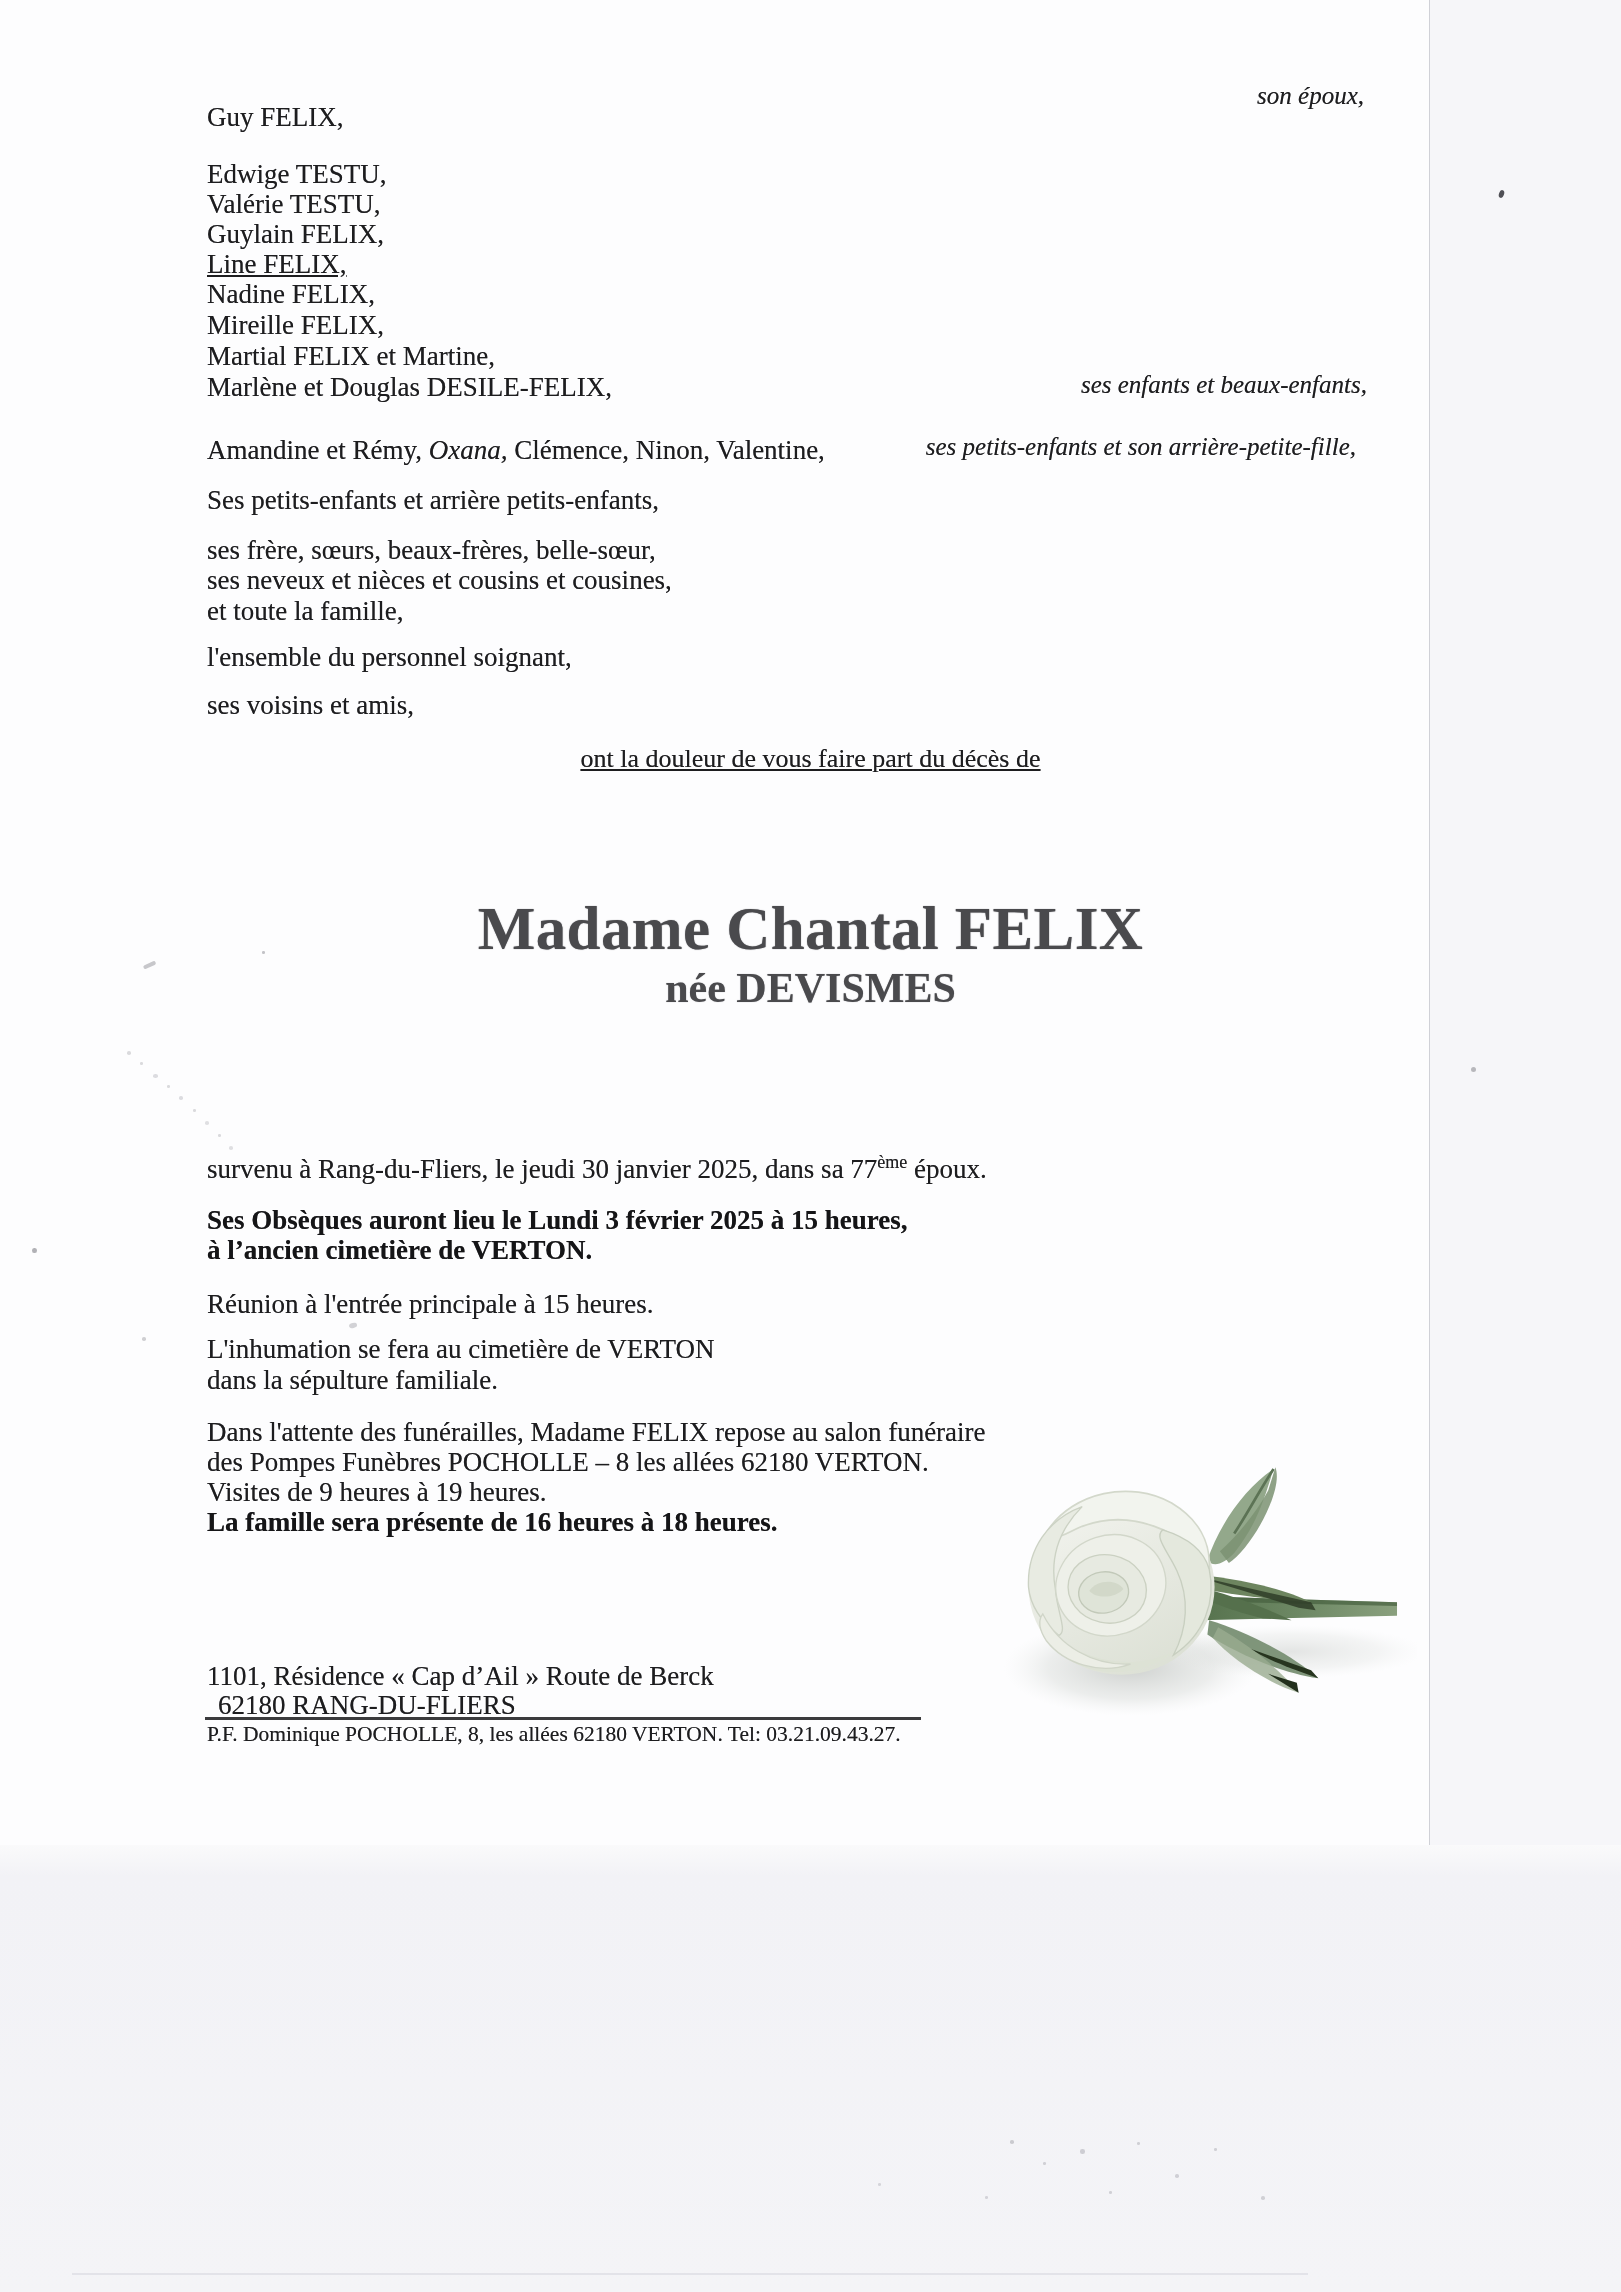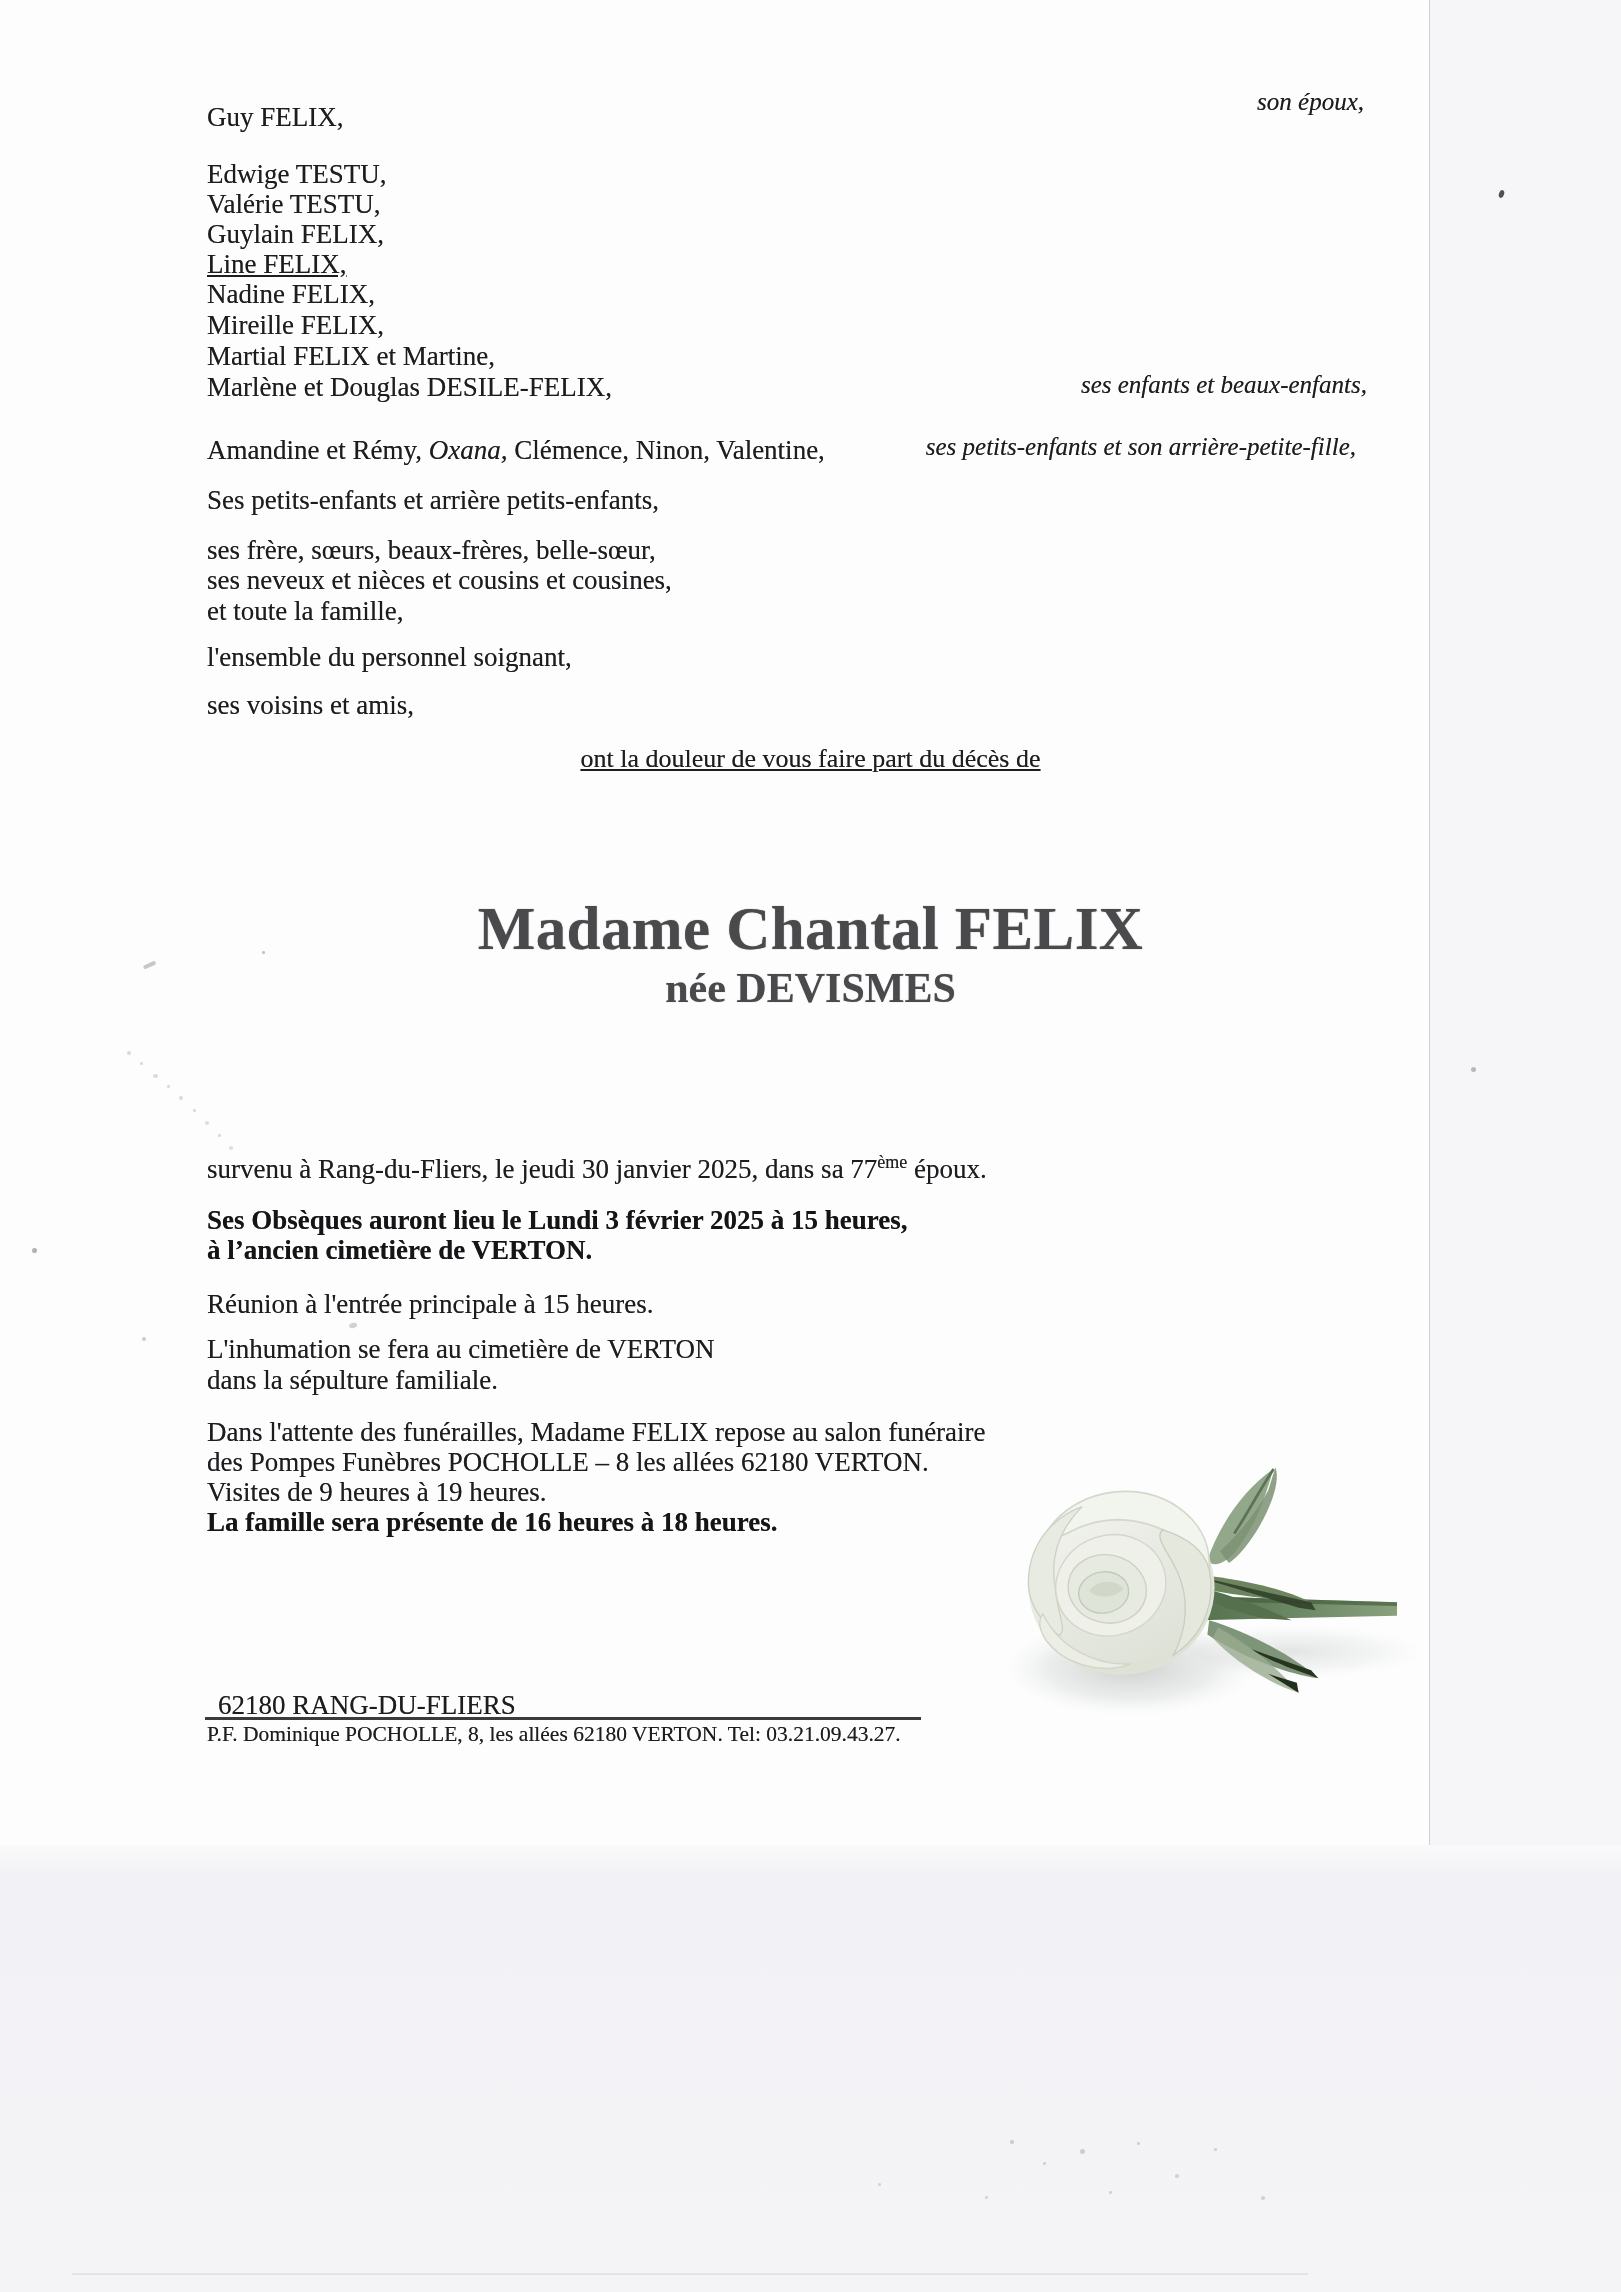--- a/index.html
+++ b/index.html
@@ -55,21 +55,21 @@
 
   <div class="line" style="left:207px;top:159px;">Edwige TESTU,</div>
   <div class="line" style="left:207px;top:189px;">Valérie TESTU,</div>
   <div class="line" style="left:207px;top:219px;">Guylain FELIX,</div>
   <div class="line" style="left:207px;top:249px;text-decoration:underline;">Line FELIX,</div>
   <div class="line" style="left:207px;top:279px;">Nadine FELIX,</div>
   <div class="line" style="left:207px;top:310px;">Mireille FELIX,</div>
   <div class="line" style="left:207px;top:341px;">Martial FELIX et Martine,</div>
   <div class="line" style="left:207px;top:372px;">Marlène et Douglas DESILE-FELIX,</div>
 
-  <div class="line it" style="right:257px;top:88px;">son époux,</div>
+  <div class="line it" style="right:257px;top:82px;">son époux,</div>
   <div class="line it" style="right:254px;top:371px;">ses enfants et beaux-enfants,</div>
   <div class="line it" style="right:265px;top:433px;">ses petits-enfants et son arrière-petite-fille,</div>
 
   <div class="line" style="left:207px;top:435px;"><span>Amandine et Rémy, </span><span class="it" style="font-size:27px;">Oxana,</span><span> Clémence, Ninon, Valentine,</span></div>
   <div class="line" style="left:207px;top:485px;">Ses petits-enfants et arrière petits-enfants,</div>
 
   <div class="line" style="left:207px;top:535px;">ses frère, sœurs, beaux-frères, belle-sœur,</div>
   <div class="line" style="left:207px;top:565px;">ses neveux et nièces et cousins et cousines,</div>
   <div class="line" style="left:207px;top:596px;">et toute la famille,</div>
   <div class="line" style="left:207px;top:642px;">l'ensemble du personnel soignant,</div>
@@ -87,20 +87,21 @@
   <div class="line" style="left:207px;top:1289px;">Réunion à l'entrée principale à 15 heures.</div>
 
   <div class="line" style="left:207px;top:1334px;">L'inhumation se fera au cimetière de VERTON</div>
   <div class="line" style="left:207px;top:1365px;">dans la sépulture familiale.</div>
 
   <div class="line" style="left:207px;top:1417px;">Dans l'attente des funérailles, Madame FELIX repose au salon funéraire</div>
   <div class="line" style="left:207px;top:1447px;">des Pompes Funèbres POCHOLLE – 8 les allées 62180 VERTON.</div>
   <div class="line" style="left:207px;top:1477px;">Visites de 9 heures à 19 heures.</div>
   <div class="line b" style="left:207px;top:1507px;">La famille sera présente de 16 heures à 18 heures.</div>
 
+  <div class="line" style="left:207px;top:1661px;">1101, Résidence « Cap d’Ail » Route de Berck</div>
   <div class="line" style="left:218px;top:1690px;">62180 RANG-DU-FLIERS</div>
   <div class="rule" style="left:205px;top:1717px;width:716px;height:2.7px;"></div>
   <div class="line small" style="left:207px;top:1722px;">P.F.  Dominique POCHOLLE, 8, les allées 62180 VERTON. Tel: 03.21.09.43.27.</div>
 
   <svg class="rose" viewBox="0 0 470 360" aria-hidden="true">
     <defs>
       <radialGradient id="shadowG" cx="50%" cy="50%" r="50%">
         <stop offset="0%" stop-color="#b9bdb9" stop-opacity="0.7"></stop>
         <stop offset="65%" stop-color="#cfd3cf" stop-opacity="0.38"></stop>
         <stop offset="100%" stop-color="#e8eae8" stop-opacity="0"></stop>

